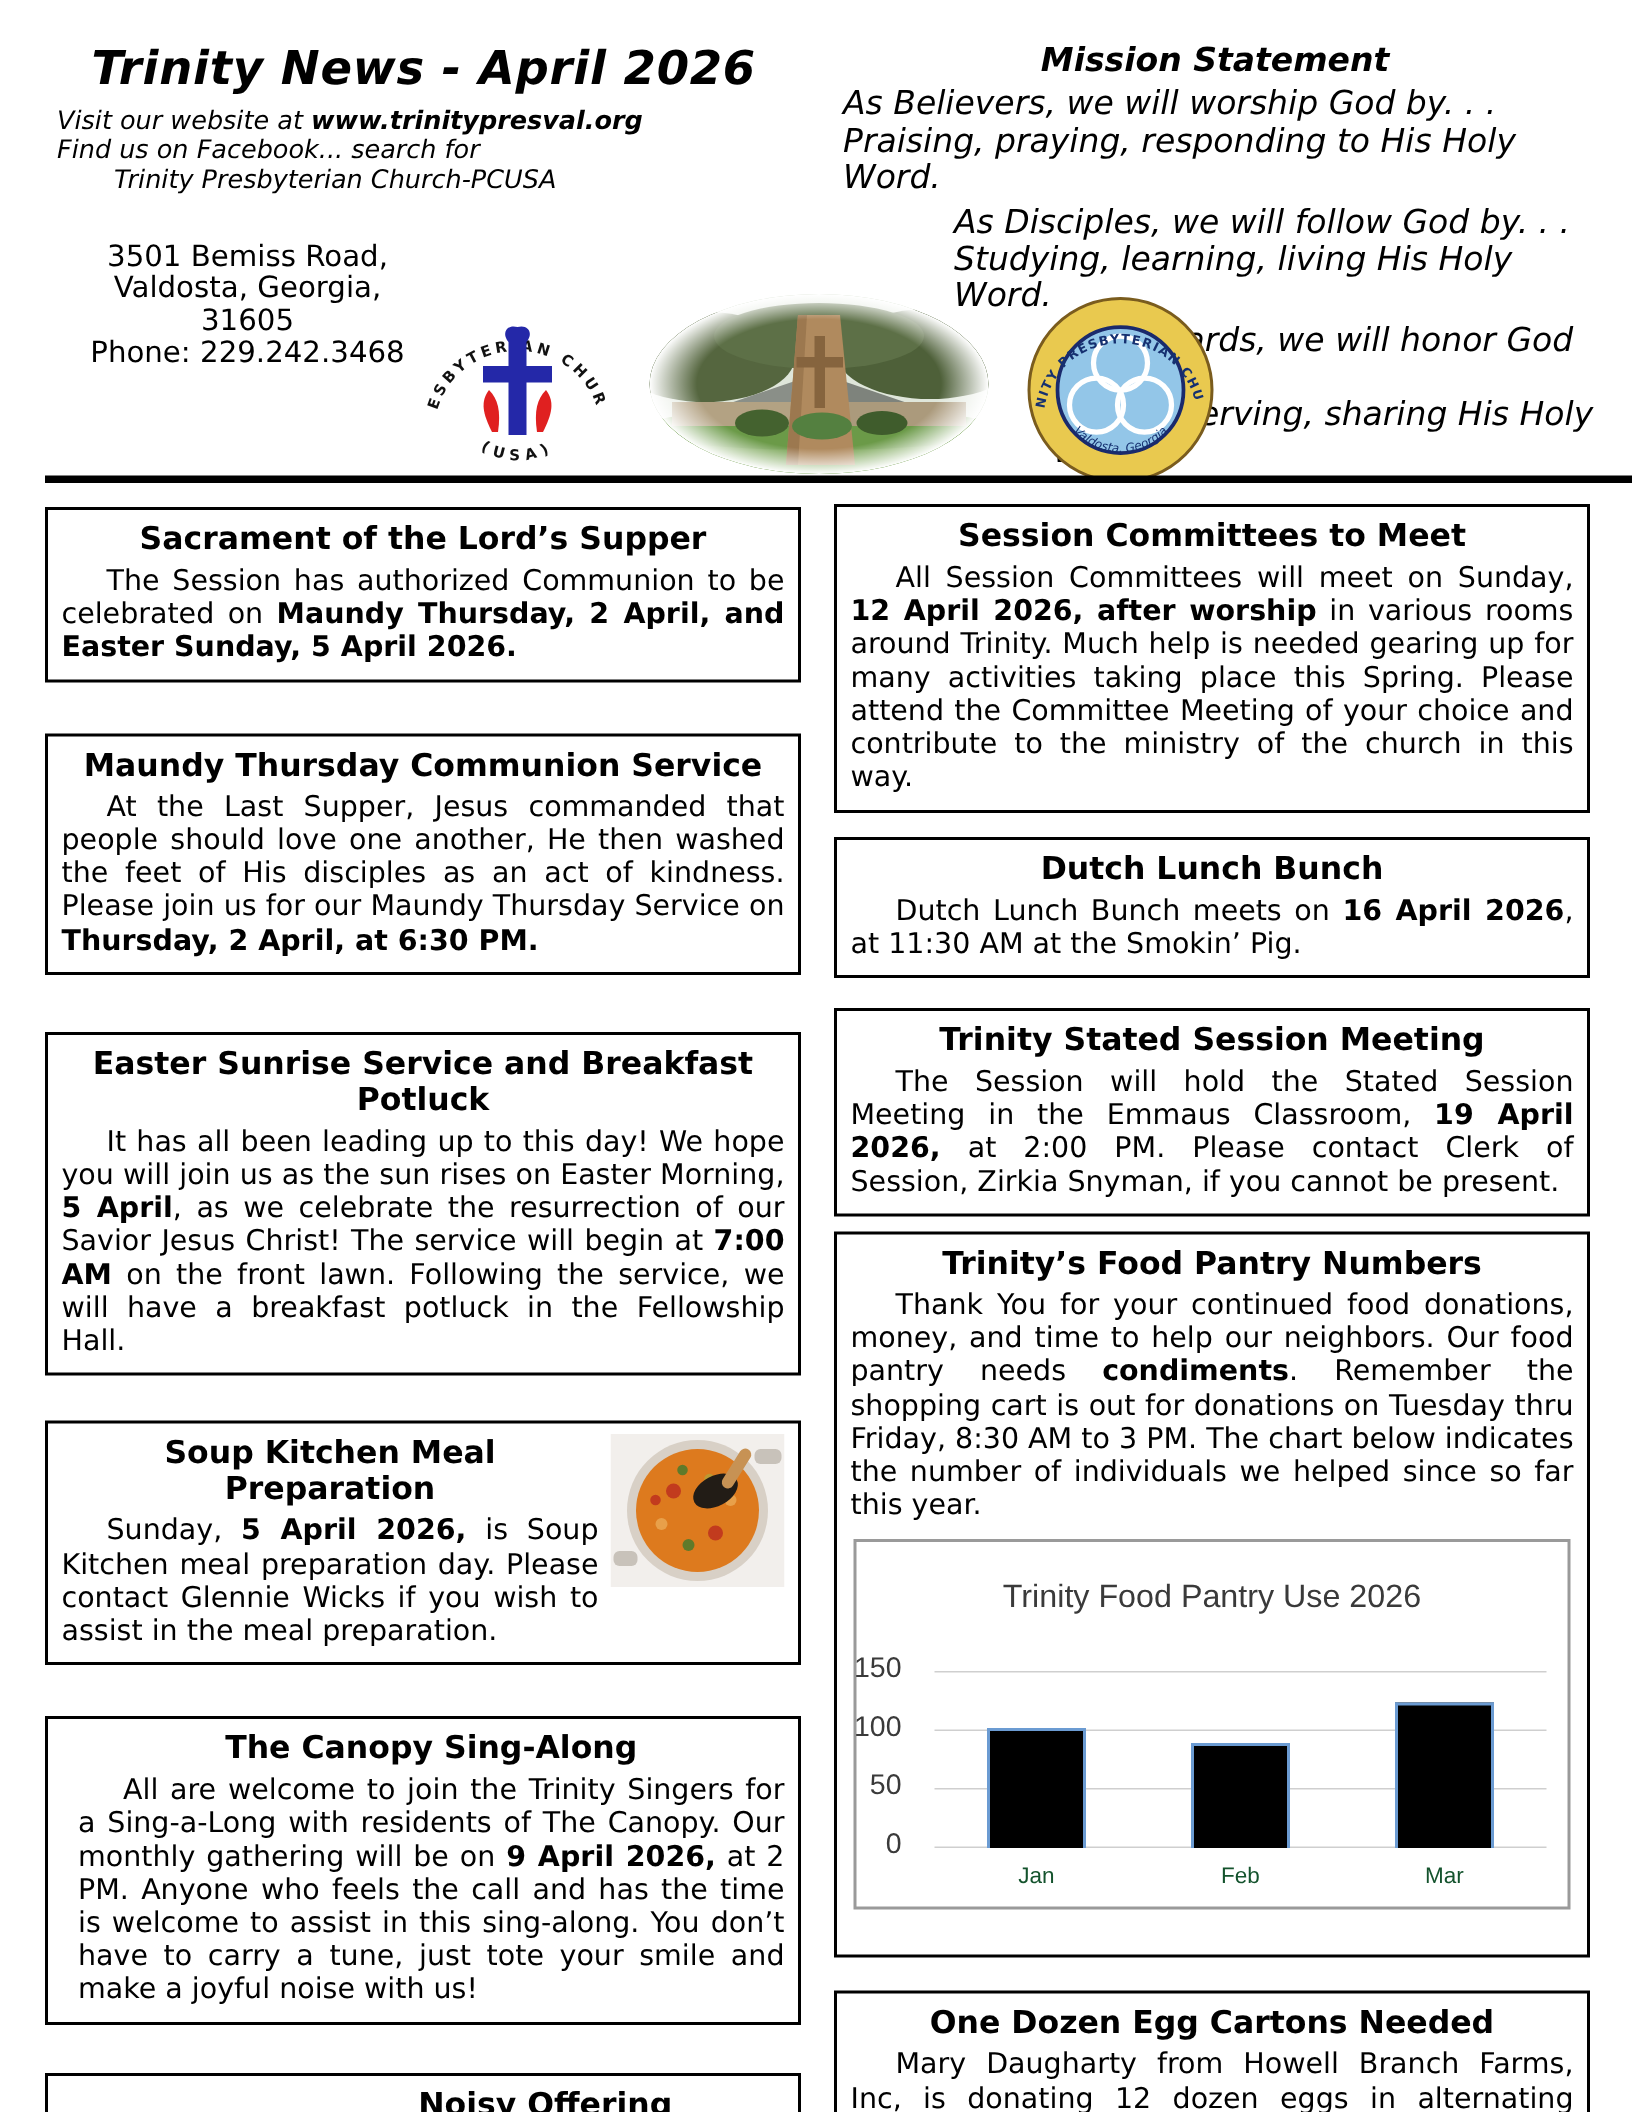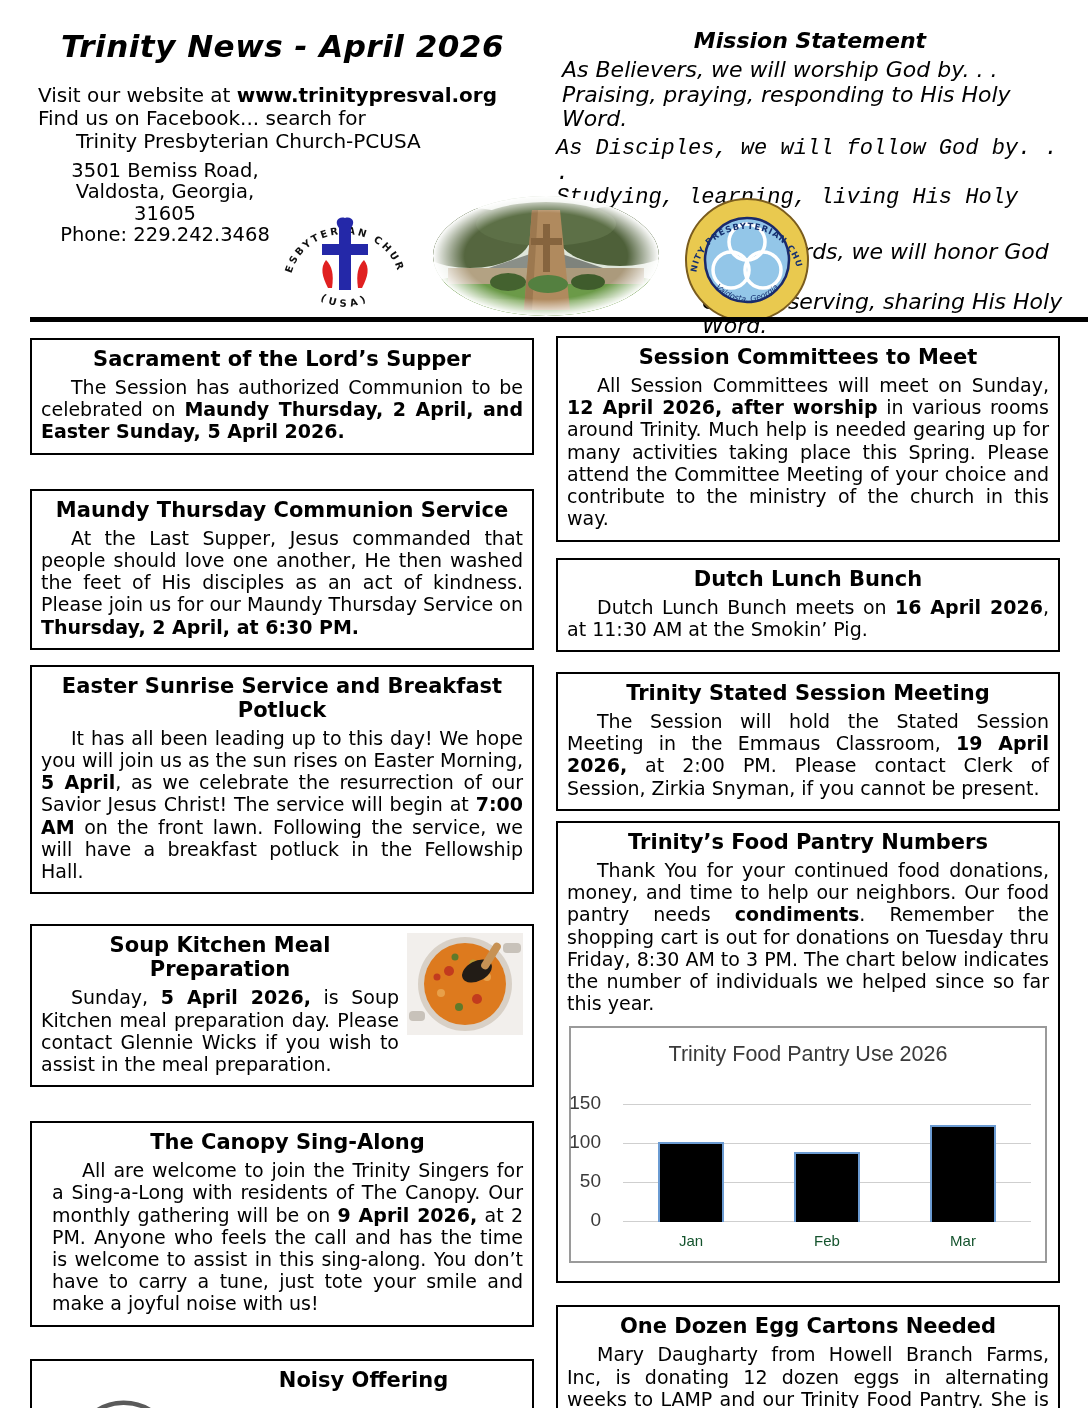--- a/index.html
+++ b/index.html
@@ -2,57 +2,57 @@
 <html><head>
 <meta charset="utf-8">
 <style>
   html,body{margin:0;padding:0;background:#ffffff;}
   .page{position:relative;width:1088px;height:1408px;background:#fff;overflow:hidden;
         font-family:"DejaVu Sans","Liberation Sans",sans-serif;color:#000;}
 
   
   .nl-title{position:absolute;left:30px;top:28px;width:505px;text-align:center;
             font-size:31px;font-weight:bold;font-style:italic;letter-spacing:.5px;}
-  .web-block{position:absolute;left:38px;top:84px;font-size:20px;line-height:1.14;}
+  .web-block{position:absolute;left:38px;top:72px;font-size:17px;line-height:1.14;font-style:italic;}
   .web-block .ind{margin-left:38px;}
   .addr-block{position:absolute;left:45px;top:160px;width:240px;text-align:center;
               font-size:19.5px;line-height:1.1;}
   .mission{position:absolute;left:556px;top:28px;width:508px;}
   .mission-title{text-align:center;font-size:22px;font-weight:bold;font-style:italic;margin-bottom:5px;}
   .m-line{font-style:italic;font-size:22px;line-height:1.12;}
   .m-g0{margin-left:6px;margin-bottom:5px;}
-  .m-g1{margin-bottom:5px;font-family:Liberation Mono, monospace;}
+  .m-g1{margin-left:80px;margin-bottom:5px;}
   .m-g2{margin-left:146px;}
 
   .logo-row-item{position:absolute;}
   .hr-rule{position:absolute;left:30px;top:317px;width:1058px;height:5px;background:#000;}
 
   
   .col{position:absolute;width:504px;}
   .col-left{left:30px;top:338px;}
   .col-right{left:556px;top:336px;}
   .box{border:2px solid #000;background:#fff;padding:5px 9px 10px;box-sizing:border-box;}
   .box h2{margin:2px 0 5px;text-align:center;font-size:21px;font-weight:bold;}
   .box p{margin:0;font-size:19px;line-height:1.17;text-align:justify;text-indent:30px;}
   .b{font-weight:bold;}
   .col-left .box{margin-bottom:34px;}
-  .col-left .mb2{margin-bottom:15px;} .col-left .mb3{margin-bottom:30px;}
+  .col-left .mb2{margin-bottom:38px;} .col-left .mb3{margin-bottom:30px;}
   .col-left .mb5,.col-left .mb6{margin-bottom:32px;padding-left:20px;}
   .col-left .box:last-child{margin-bottom:0;}
   .col-right .box{margin-bottom:16px;}
   .col-right .mb2{margin-bottom:20px;} .col-right .mb3{margin-bottom:10px;}
   .col-right .mb4{margin-bottom:22px;}
   .col-right .box:last-child{margin-bottom:0;}
 
   .img-right{float:right;margin:2px 0 4px 8px;}
   .img-left{float:left;margin:2px 10px 2px 0;}
   .box::after{content:"";display:block;clear:both;}
 
   
-  .chart{border:2px solid #9a9a9a;margin:12px 2px 8px;padding:10px 14px 8px;background:#fff;}
+  .chart{border:2px solid #9a9a9a;margin:12px 2px 20px;padding:20px 14px 8px;background:#fff;}
   .chart-title{text-align:center;font-family:"Liberation Sans",sans-serif;font-size:21.5px;
                color:#3a3a3a;margin:4px 0 20px;text-indent:0;}
   .chart-body{display:flex;}
   .y-labels{position:relative;width:38px;height:135px;flex:none;}
   .ytick{position:absolute;right:22px;font-family:"Liberation Sans",sans-serif;
          font-size:19px;color:#3a3a3a;}
   .plot-wrap{flex:1;}
   .plot-area{position:relative;height:135px;}
   .gridline{position:absolute;left:0;right:0;height:1px;background:#cfcfcf;}
   .slots{position:absolute;left:0;right:0;top:0;bottom:0;display:flex;}

